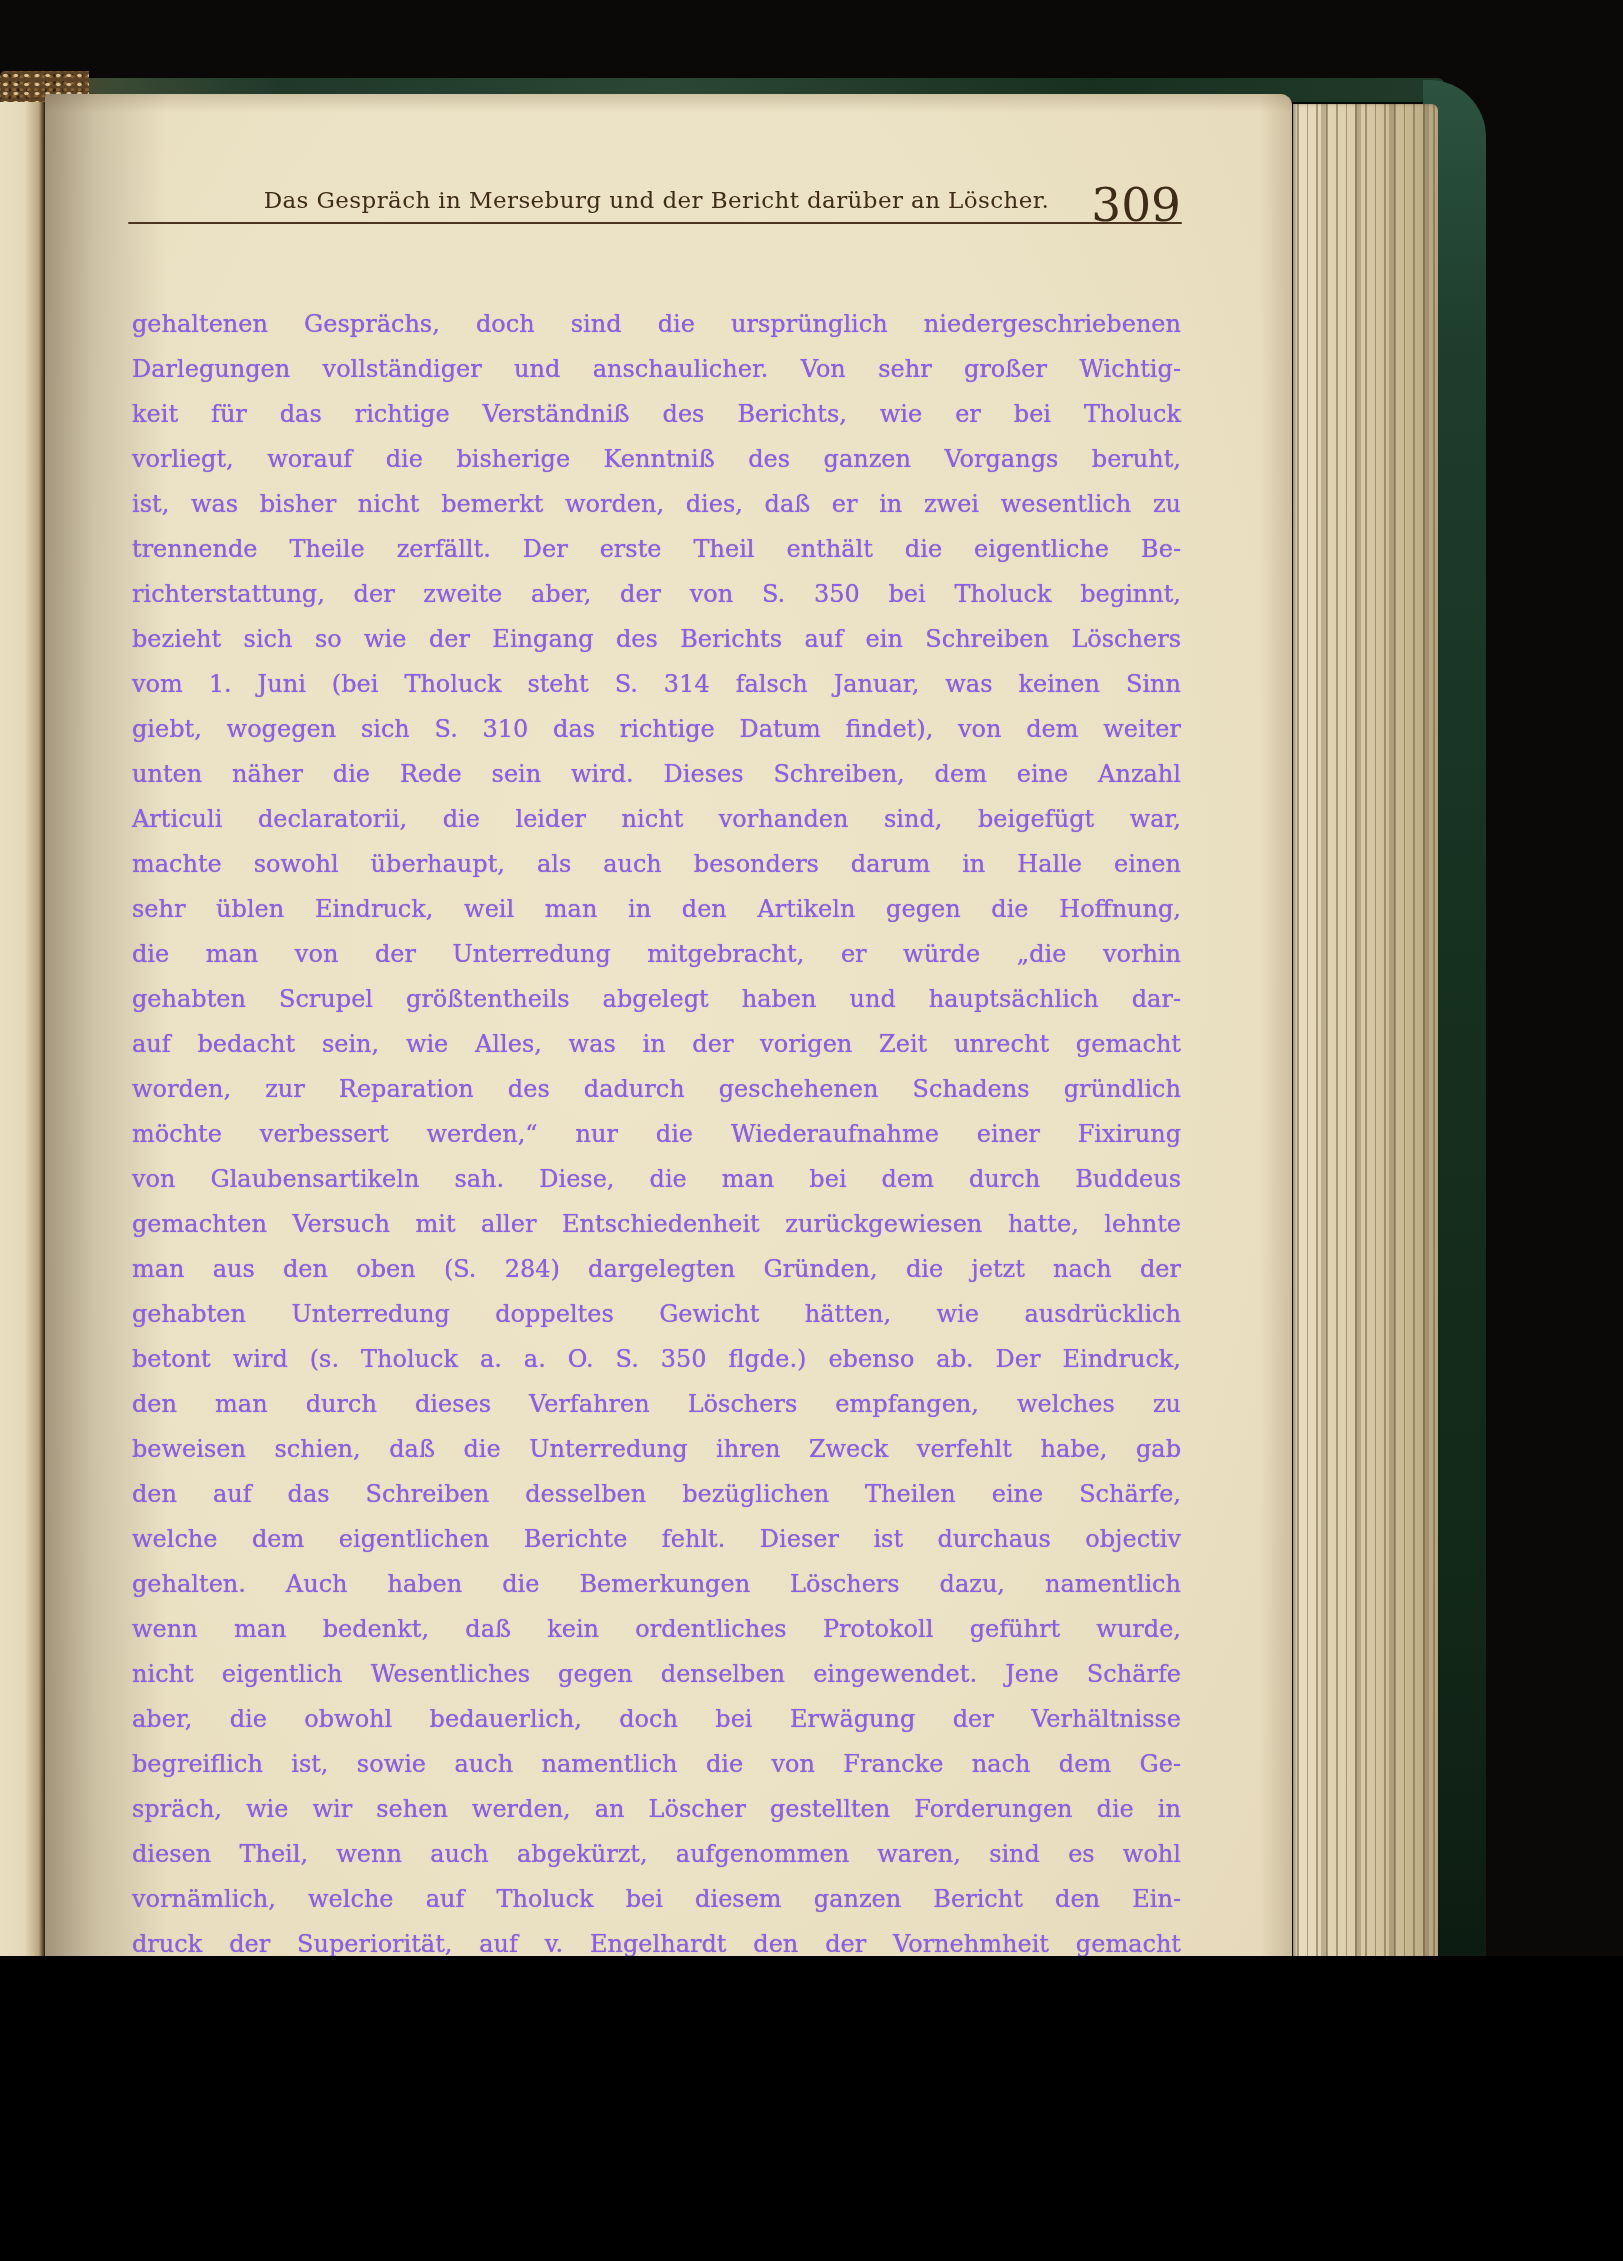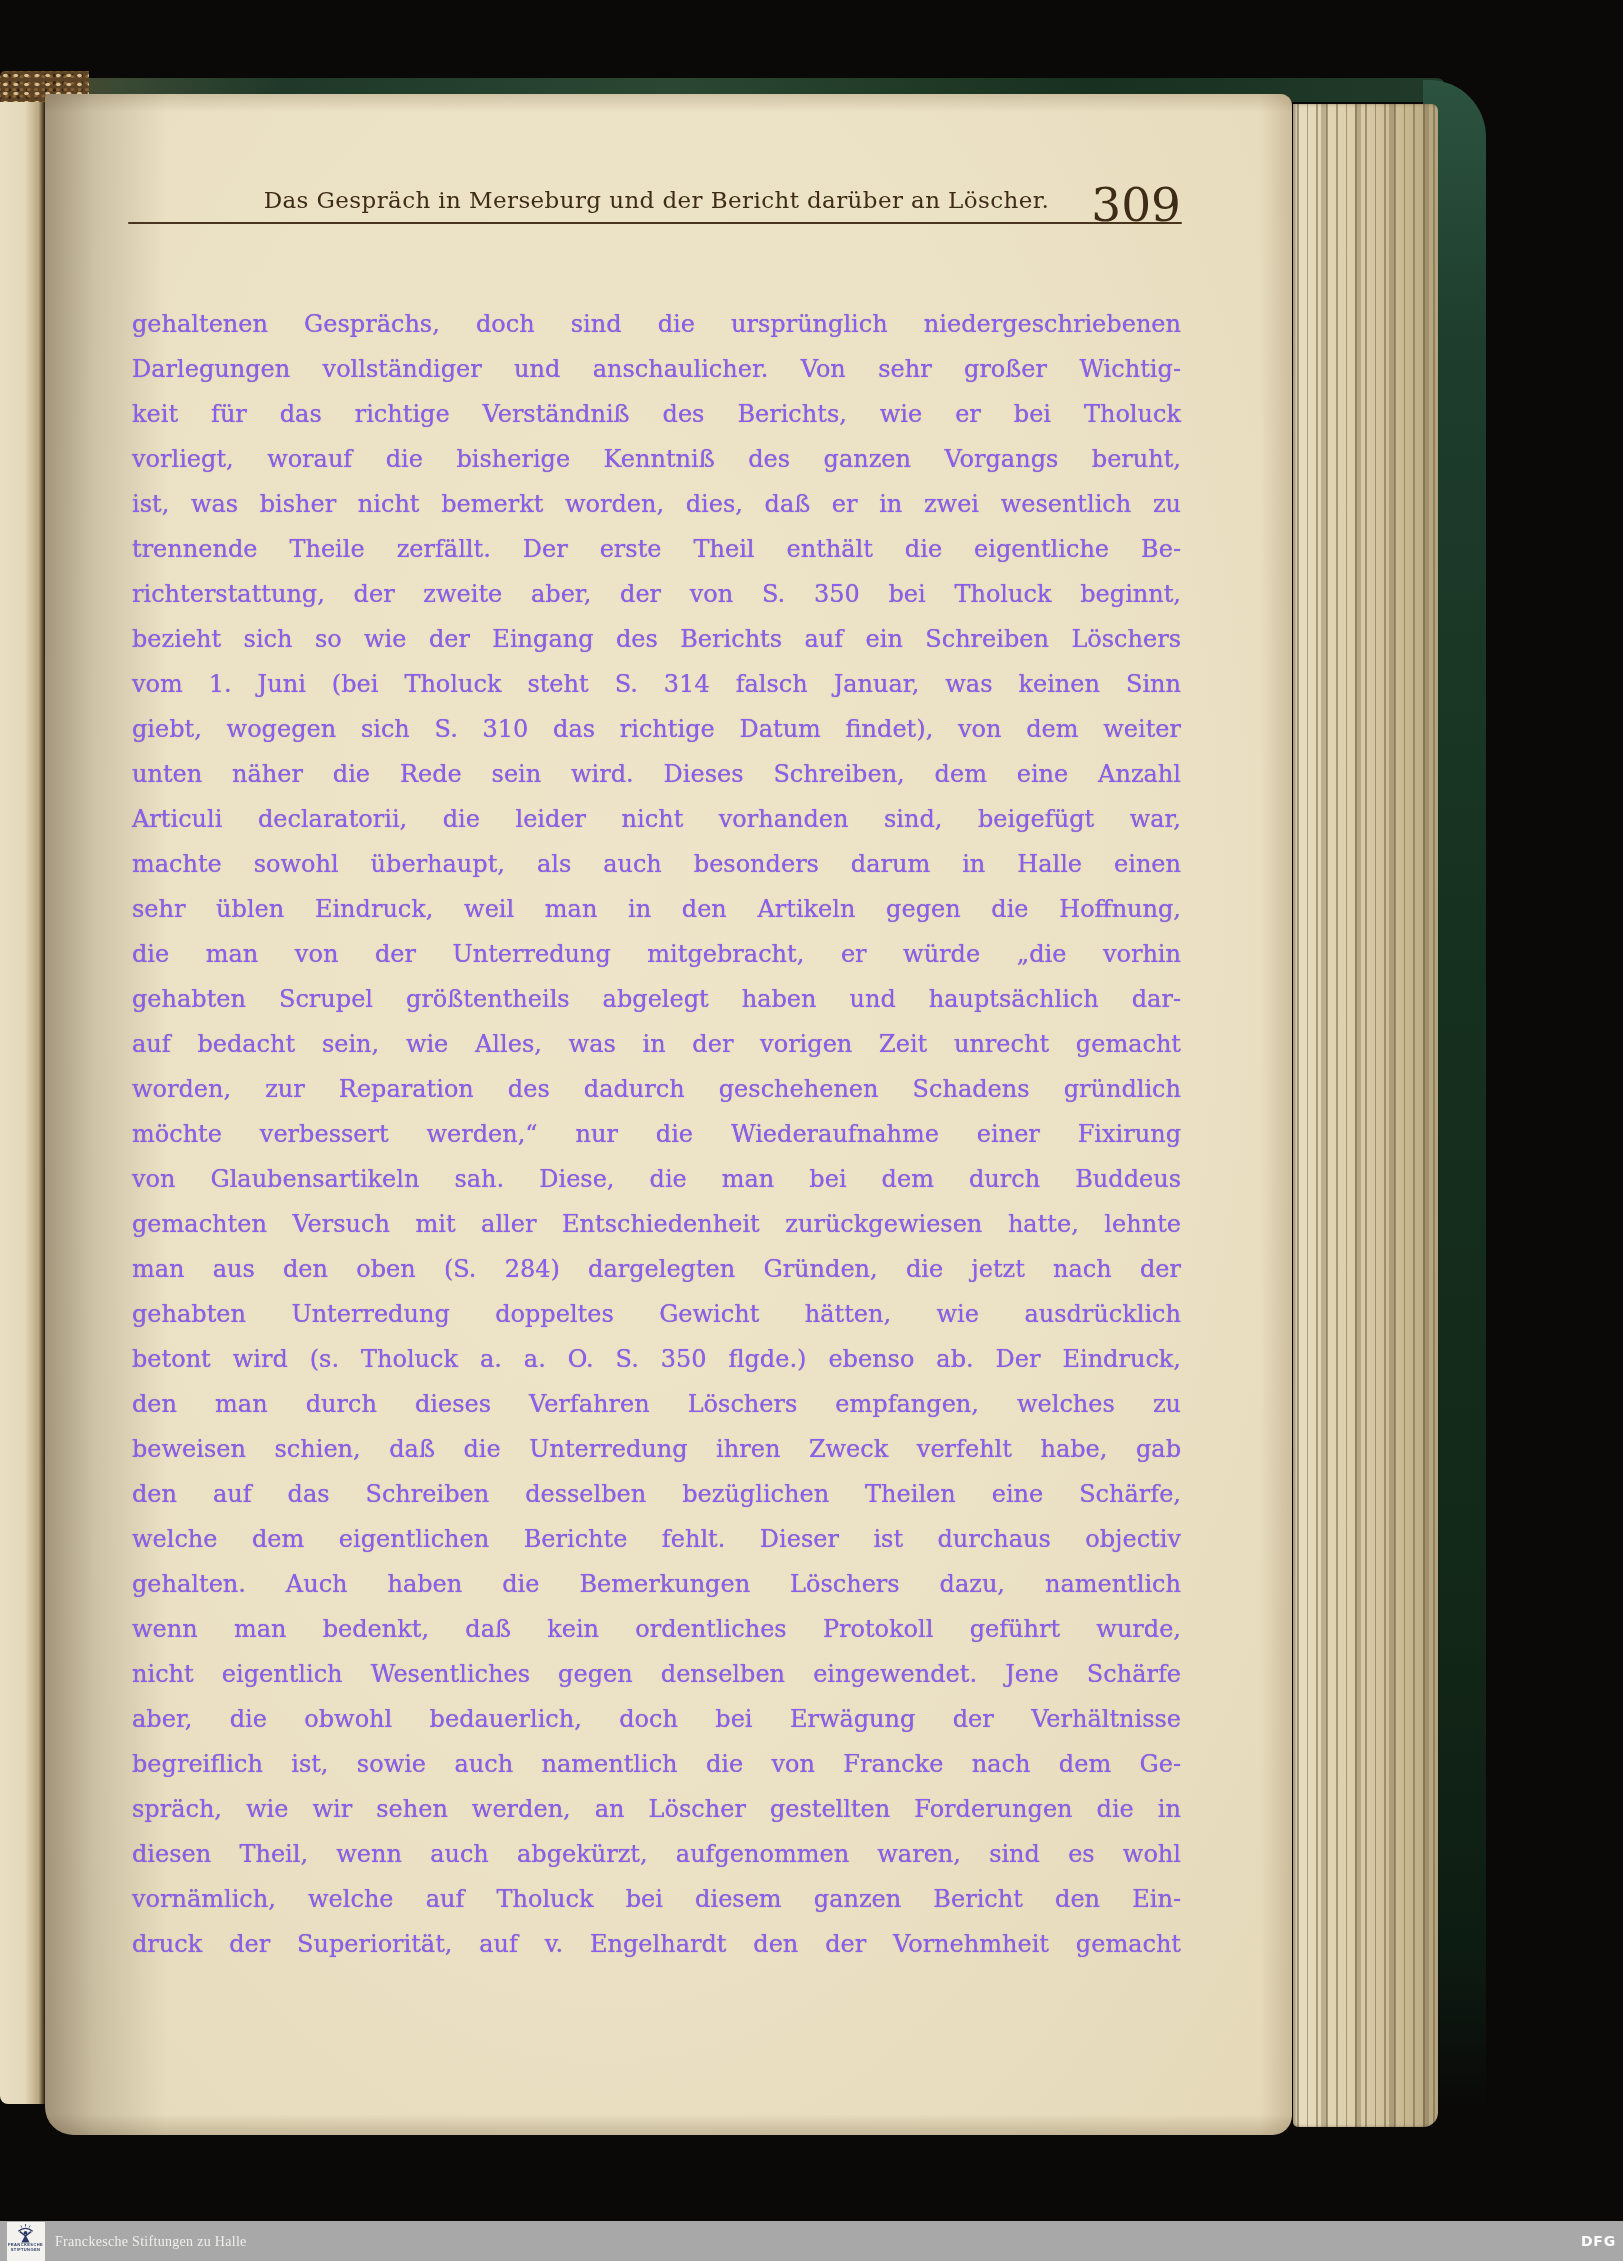--- a/index.html
+++ b/index.html
@@ -1,17 +1,17 @@
 <!DOCTYPE html>
 <html style="font-size:13px"><head>
 <meta charset="utf-8">
 <style>
   html,body{margin:0;padding:0;background:#000;}
   #screen{
-    position:relative;width:1624px;height:2261px;
+    position:relative;width:1624px;height:1956px;
     background:#0a0908;overflow:hidden;
     font-family:"DejaVu Serif",serif;
   }
   
   .cover-top-strip{
     position:absolute;left:32px;top:78px;width:1413px;height:24px;
     background:linear-gradient(90deg,#54422a 0%,#3a4a34 6%,#1f3829 18%,#2b4733 45%,#18301f 75%,#213a2a 100%);
     border-radius:6.5px 8px 0 0;
   }
   .cover-right-band{

